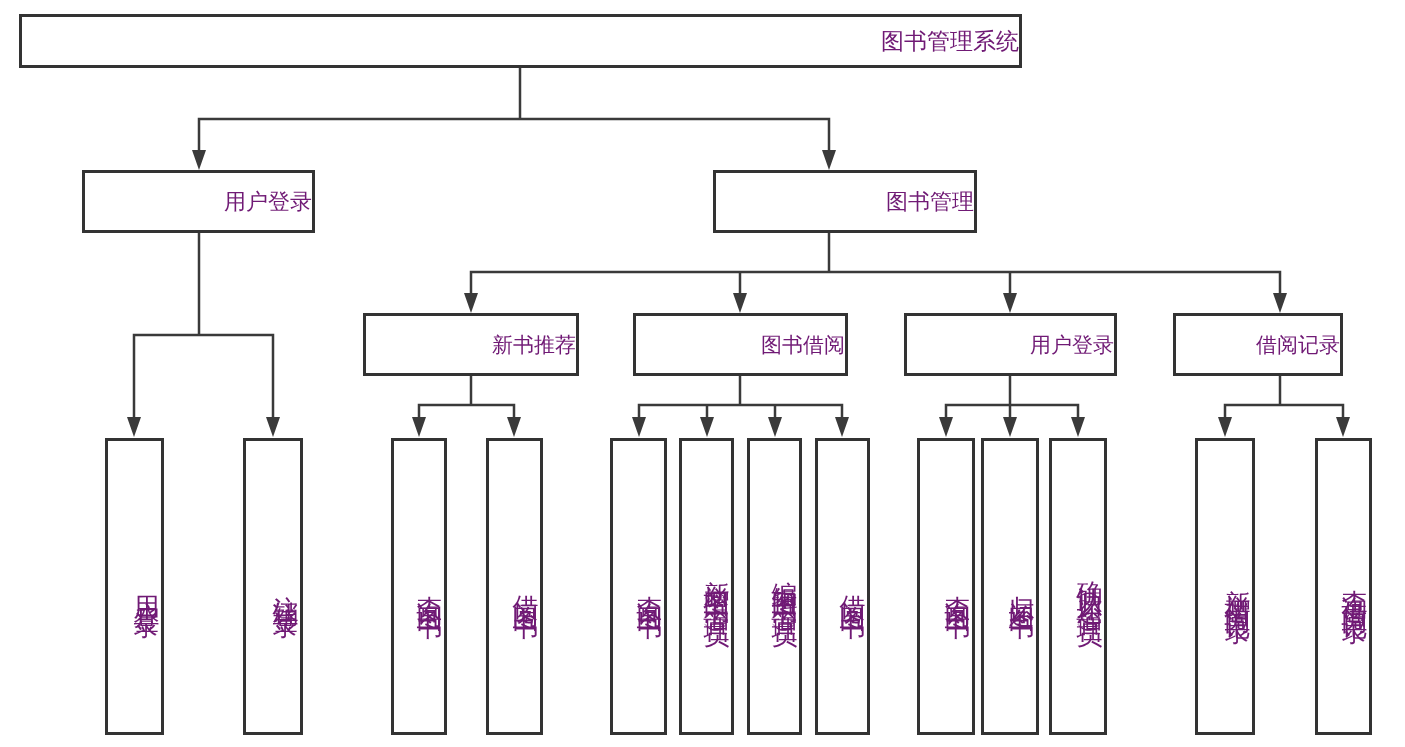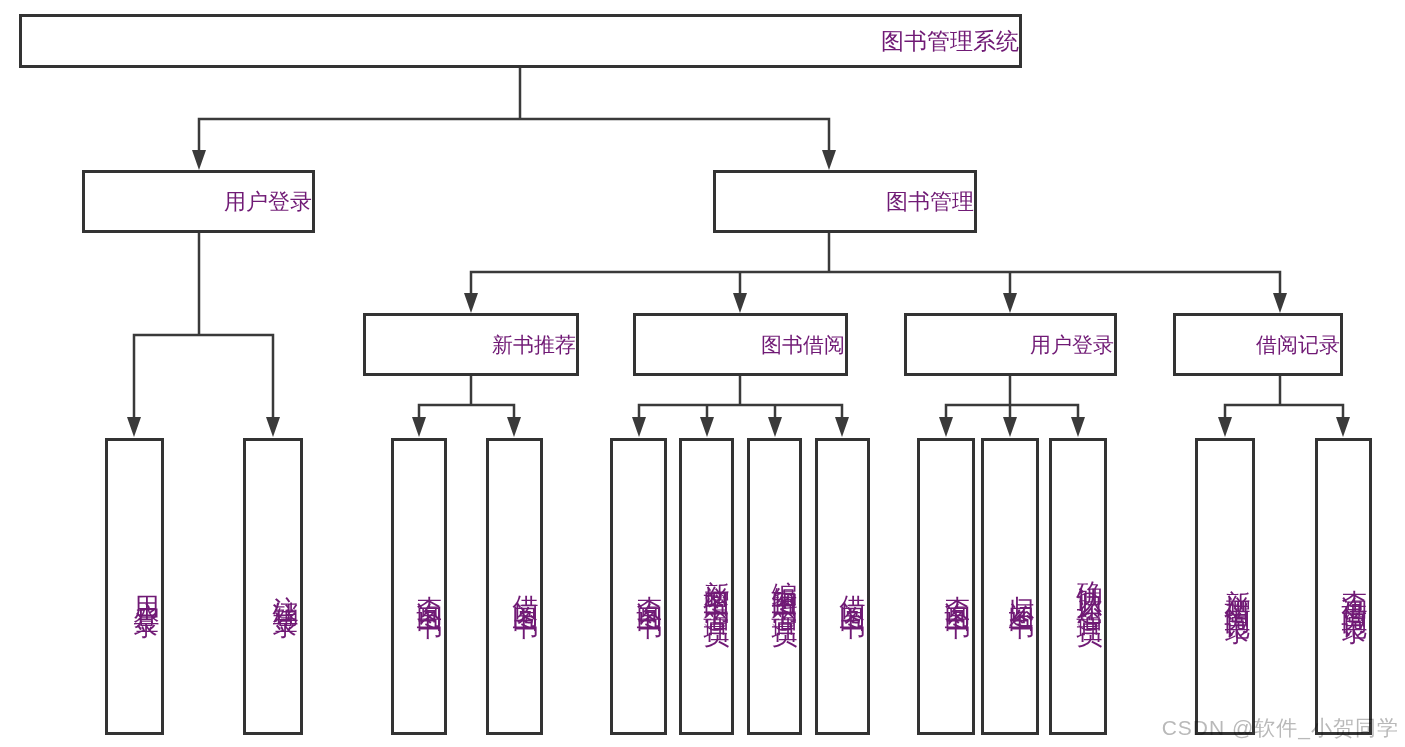--- a/index.html
+++ b/index.html
@@ -181,15 +181,14 @@
     <span class="vtext">确认归还（管理员）</span>
   </div>
 
   <div class="box leaf" style="left:1195px;width:60px">
     <span class="vtext">新增借阅记录</span>
   </div>
   <div class="box leaf" style="left:1315px;width:57px">
     <span class="vtext">查询借阅记录</span>
   </div>
 
-  <div class="watermark">CSDN @软件_小贺同学</div>
 
 </div>
 
 </body></html>

